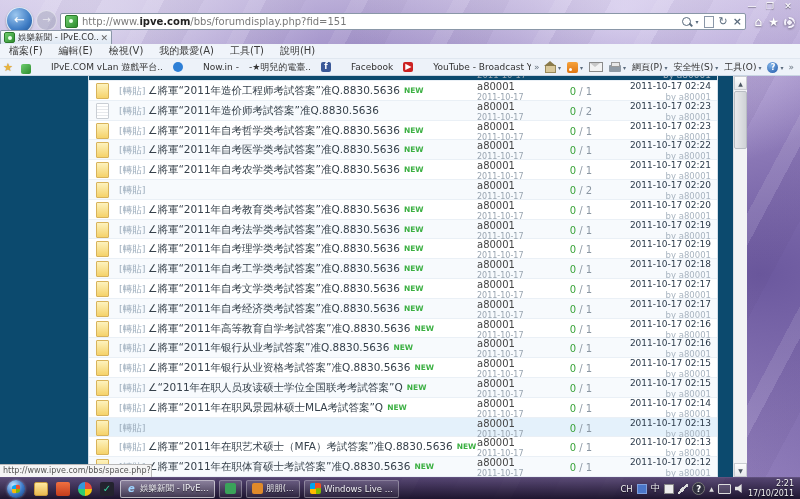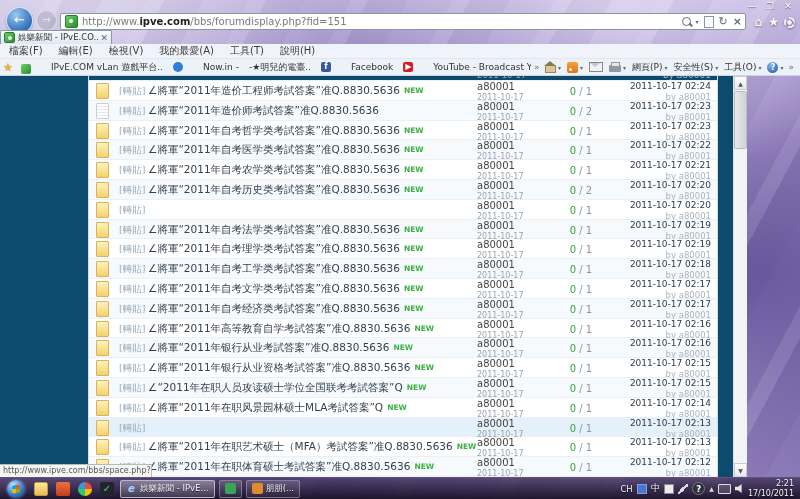--- a/index.html
+++ b/index.html
@@ -331,34 +331,34 @@
             </div>
             <span class="cnt"><span class="cnt-r">0</span><span class="cnt-v"> / 1</span></span>
             <div class="lastp">
               <div class="lp-time">2011-10-17 02:21</div>
               <div class="lp-by">by a80001</div>
             </div>
           </div>
           <div class="t-row even">
             <span class="doc doc-new"></span>
             <span class="pfx">[轉貼]</span>
-            <a class="ttl">∠將軍“2011年自考历史类考試答案”准Q.8830.5636<span class="new">NEW</span></a>
             <div class="auth">
               <a class="auth-name">a80001</a>
               <div class="auth-date">2011-10-17</div>
             </div>
             <span class="cnt"><span class="cnt-r">0</span><span class="cnt-v"> / 2</span></span>
             <div class="lastp">
               <div class="lp-time">2011-10-17 02:20</div>
               <div class="lp-by">by a80001</div>
             </div>
           </div>
           <div class="t-row">
             <span class="doc doc-new"></span>
             <span class="pfx">[轉貼]</span>
+            <a class="ttl">∠將軍“2011年自考教育类考試答案”准Q.8830.5636<span class="new">NEW</span></a>
             <div class="auth">
               <a class="auth-name">a80001</a>
               <div class="auth-date">2011-10-17</div>
             </div>
             <span class="cnt"><span class="cnt-r">0</span><span class="cnt-v"> / 1</span></span>
             <div class="lastp">
               <div class="lp-time">2011-10-17 02:20</div>
               <div class="lp-by">by a80001</div>
             </div>
           </div>
@@ -568,20 +568,24 @@
           <span class="ti ti-ie">e</span>
           <span class="tlabel">娛樂新聞 - IPvE...</span>
         </div>
         <div class="tbtn">
           <span class="ti ti-green"></span>
         </div>
         <div class="tbtn">
           <span class="ti ti-orange"></span>
           <span class="tlabel">朋朋(...</span>
         </div>
+        <div class="tbtn">
+          <span class="ti ti-wlive"></span>
+          <span class="tlabel">Windows Live ...</span>
+        </div>
       </span>
     <div class="tray">
       <span class="tray-txt">CH</span>
       <span class="ime-grid"></span>
       <span class="tray-txt" style="font-size:9.5px;">中</span>
       <span class="ime-box"></span>
       <span class="ime-pen"></span>
       <span class="help-circle">?</span>
       <span class="tray-arrow">▲</span>
       <span class="mon"></span>

